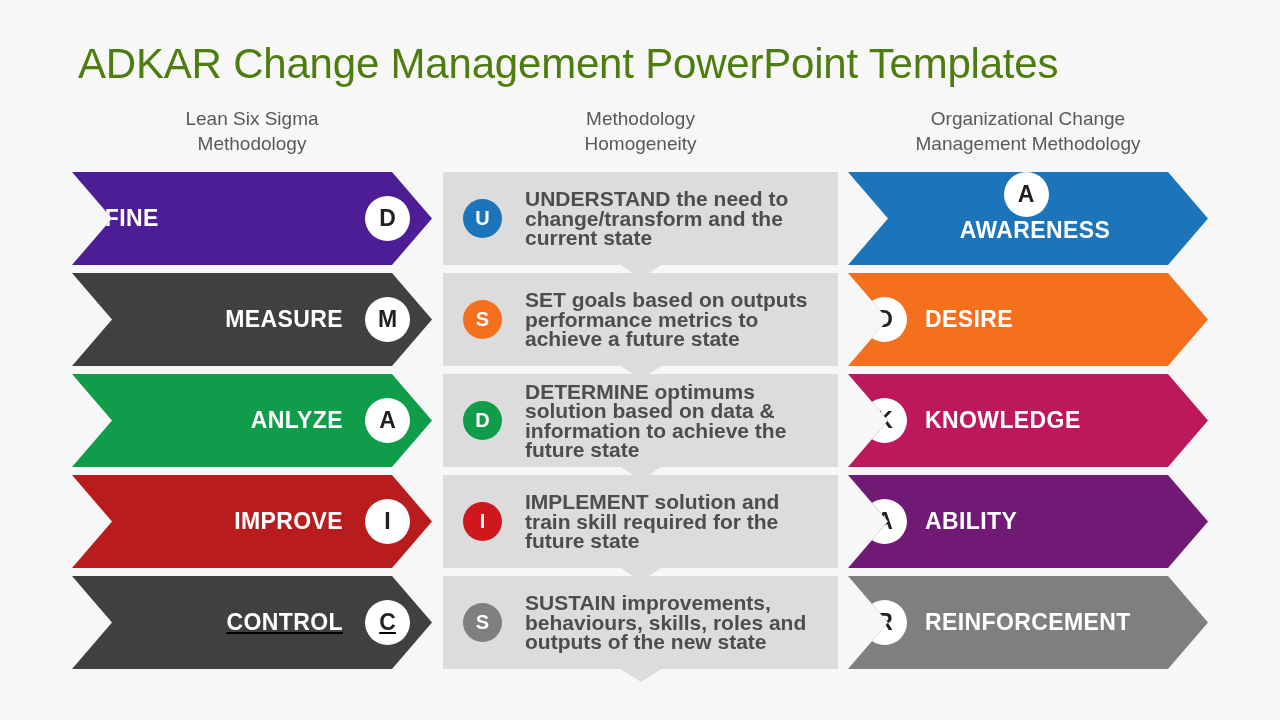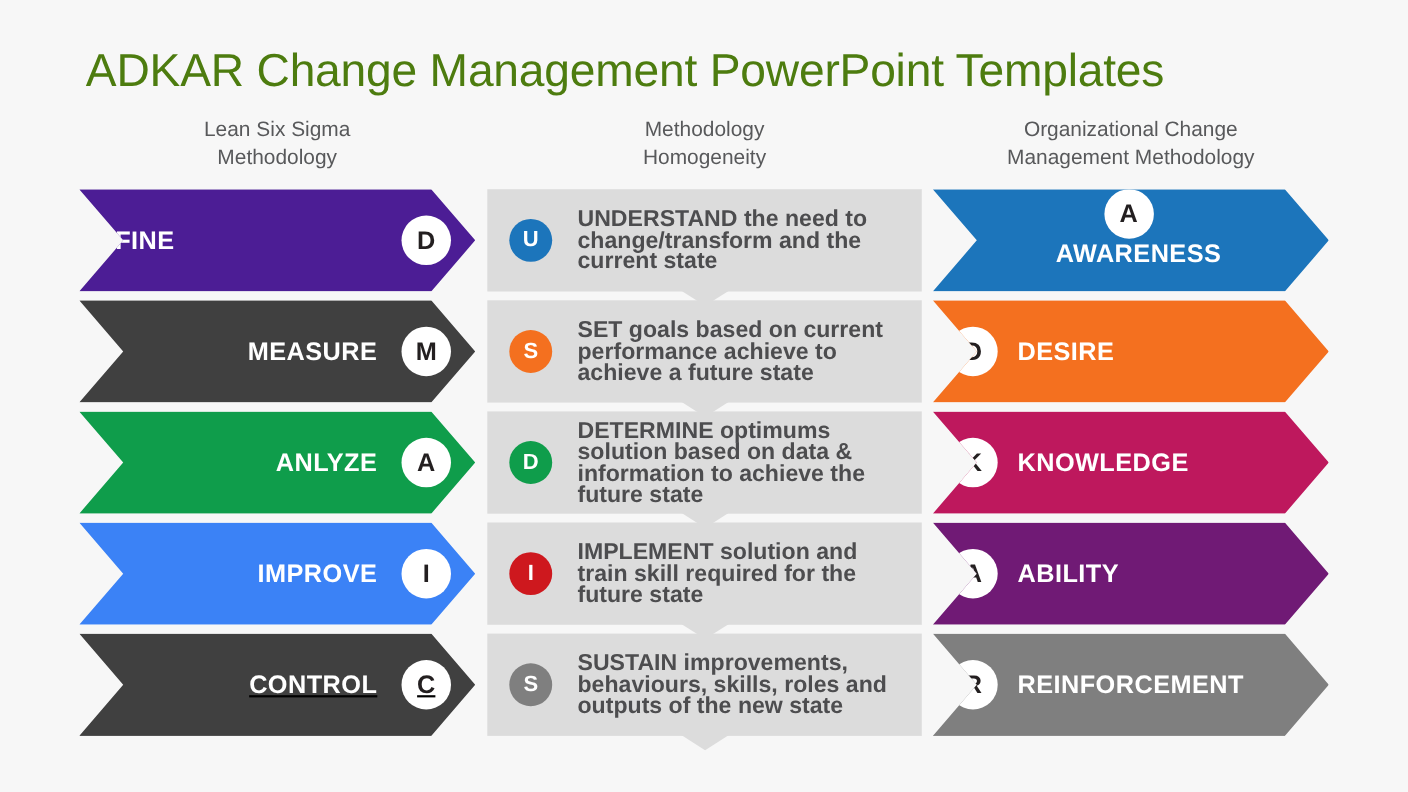--- a/index.html
+++ b/index.html
@@ -174,38 +174,38 @@
       <span class="chev-badge">D</span>
     </div>
     <div class="chevron chev-left" style="background: #404040; text-align: right;">
       <span class="chev-label">MEASURE</span>
       <span class="chev-badge">M</span>
     </div>
     <div class="chevron chev-left" style="background: rgb(15, 157, 75);">
       <span class="chev-label">ANLYZE</span>
       <span class="chev-badge">A</span>
     </div>
-    <div class="chevron chev-left" style="background: #3b82f6;">
+    <div class="chevron chev-left" style="background: #b91c1c;">
       <span class="chev-label">IMPROVE</span>
       <span class="chev-badge">I</span>
     </div>
     <div class="chevron chev-left" style="background: #404040; text-decoration: underline;">
       <span class="chev-label">CONTROL</span>
       <span class="chev-badge">C</span>
     </div>
   </div>
 
   <div class="column" id="col-mid">
     <div class="mid-block">
       <span class="mid-badge" style="background: rgb(28, 117, 187);">U</span>
       <span class="mid-text">UNDERSTAND the need to change/transform and the current state</span>
     </div>
     <div class="mid-block">
       <span class="mid-badge" style="background: rgb(244, 112, 31);">S</span>
-      <span class="mid-text">SET goals based on current performance achieve to achieve a future state</span>
+      <span class="mid-text">SET goals based on outputs performance metrics to achieve a future state</span>
     </div>
     <div class="mid-block">
       <span class="mid-badge" style="background: rgb(15, 157, 75);">D</span>
       <span class="mid-text">DETERMINE optimums solution based on data &amp; information to achieve the future state</span>
     </div>
     <div class="mid-block">
       <span class="mid-badge" style="background: rgb(206, 24, 30);">I</span>
       <span class="mid-text">IMPLEMENT solution and train skill required for the future state</span>
     </div>
     <div class="mid-block">

